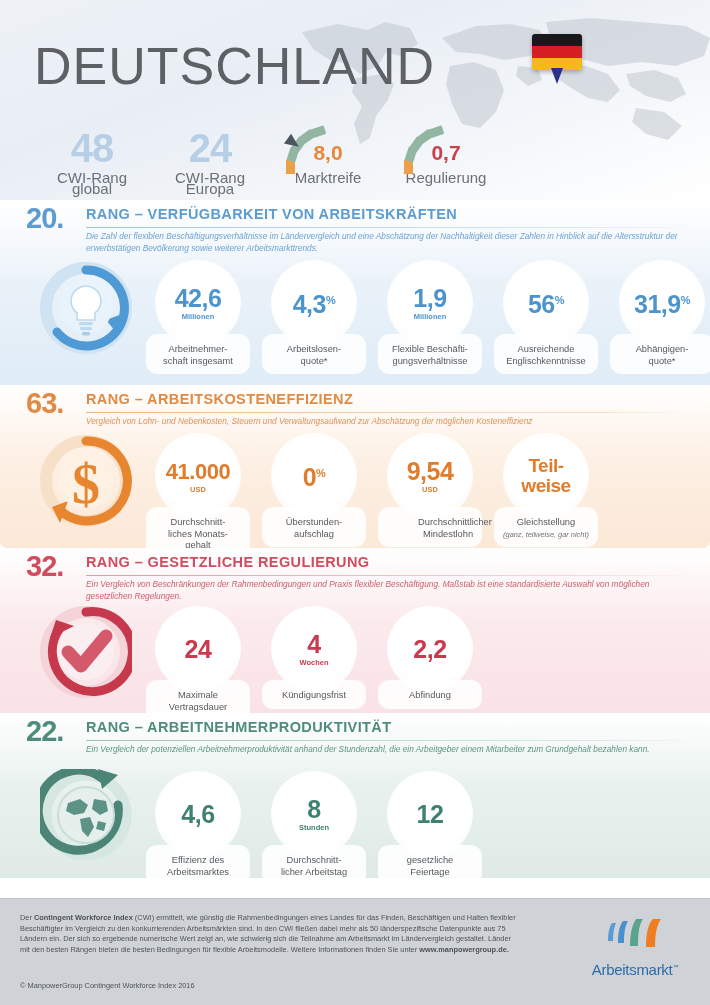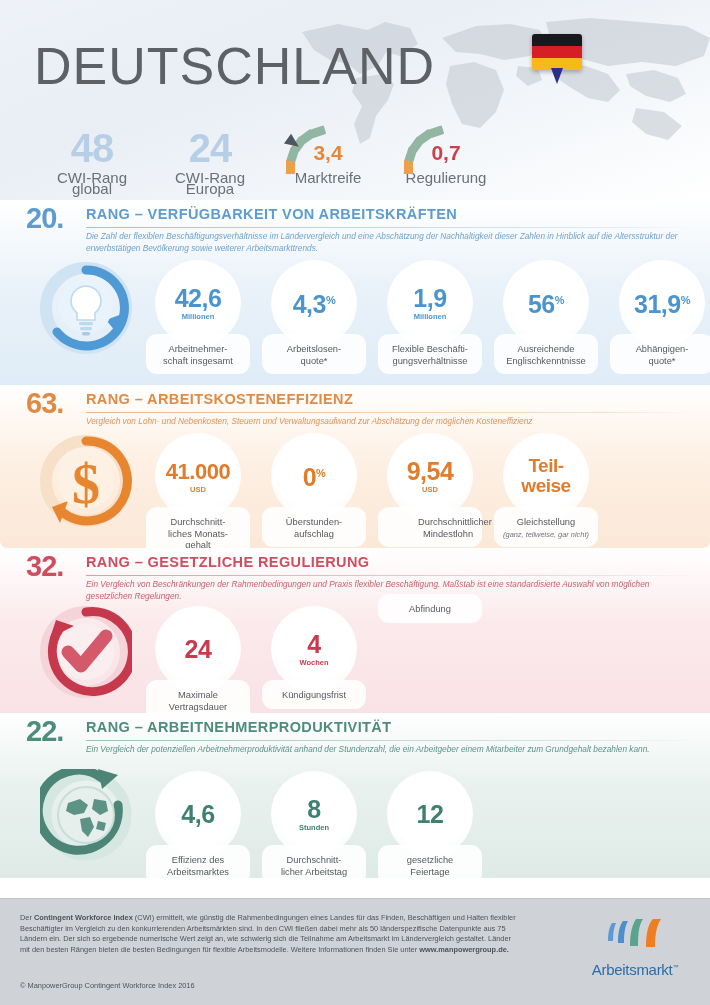--- a/index.html
+++ b/index.html
@@ -200,21 +200,21 @@
                 <rect x="-42" y="-9" width="9" height="14" rx="1.5" fill="#93b6a3" transform="rotate(18)"></rect>
                 <rect x="-42" y="-9" width="9" height="14" rx="1.5" fill="#93b6a3" transform="rotate(36)"></rect>
                 <rect x="-42" y="-9" width="9" height="14" rx="1.5" fill="#93b6a3" transform="rotate(54)"></rect>
                 <rect x="-42" y="-9" width="9" height="14" rx="1.5" fill="#93b6a3" transform="rotate(72)"></rect>
               </g>
               <g transform="rotate(36)">
                 <path d="M-50,-6 L-36,0 L-50,6 Z" fill="#4c5560"></path>
               </g>
             </g>
           </svg>
-          <div class="gauge-val orange">3,4</div>
+          <div class="gauge-val orange">8,0</div>
         </div>
         <div class="cap" style="margin-top:2px;">Marktreife</div>
       </div>
 
       <div class="tstat" style="left:386px; top:-4px;">
         <div class="gauge-wrap">
           <svg viewBox="0 0 120 50" width="120" height="50">
             <g transform="translate(60,44)">
               <g>
                 <rect x="-42" y="-9" width="9" height="14" rx="1.5" fill="#da6b5e" transform="rotate(-72)"></rect>
@@ -390,20 +390,23 @@
           </div>
         </div>
         <div class="bubble">
           <div class="bub-circle">
             <div class="bub-val">4</div>
             <div class="bub-unit">Wochen</div>
           </div>
           <div class="bub-label" style="white-space:pre-line;">Kündigungsfrist</div>
         </div>
         <div class="bubble">
+          <div class="bub-circle">
+            <div class="bub-val">2,2</div>
+          </div>
           <div class="bub-label" style="white-space:pre-line;">Abfindung</div>
         </div>
       </div>
     </div>
   </div>
 
   <div class="section s4" style="height:165px;">
     <div class="sec-head">
       <div class="rank-num">22.</div>
       <div class="sec-title">RANG – ARBEITNEHMERPRODUKTIVITÄT</div>

